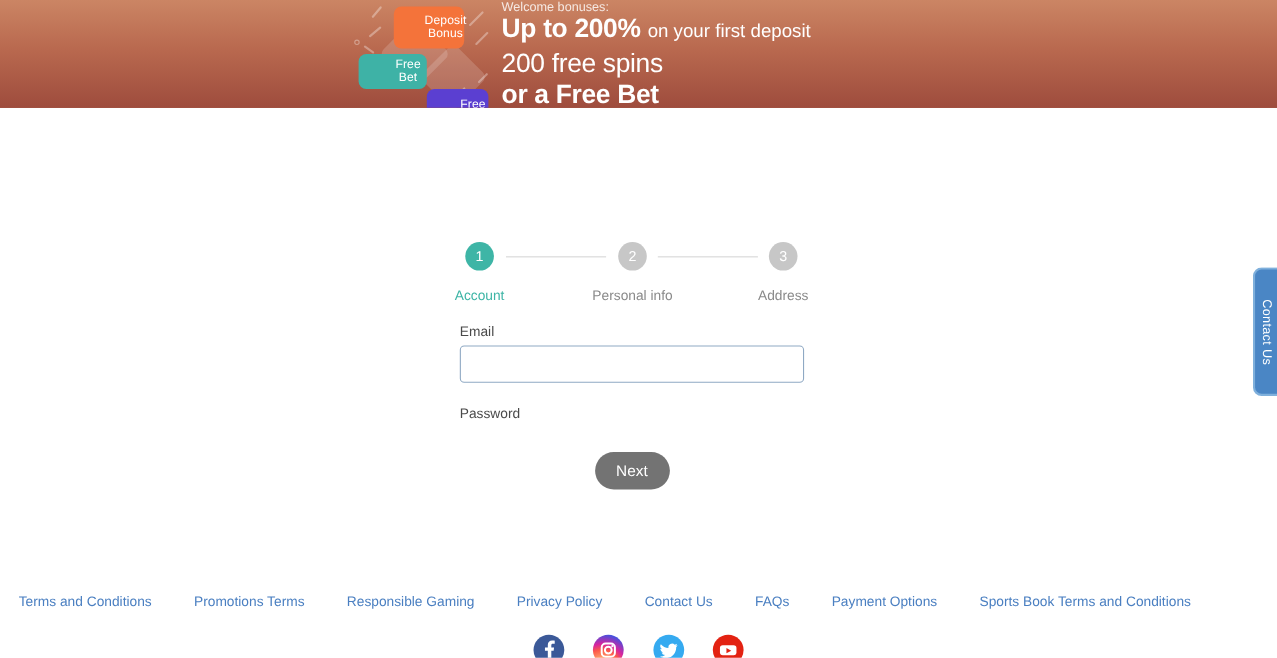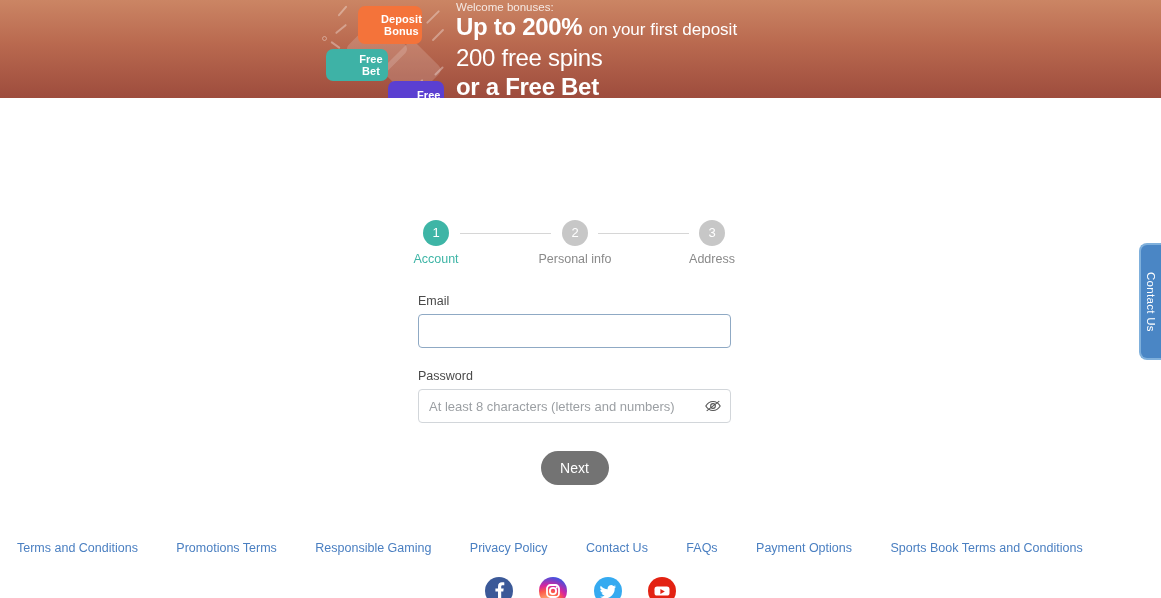--- a/index.html
+++ b/index.html
@@ -29,24 +29,24 @@
   
   .spark { position:absolute; background: rgba(255,255,255,0.33); border-radius:2px; }
   .diamond {
     position:absolute; background: rgba(255,255,255,0.16);
     transform: rotate(45deg); border-radius: 6px;
   }
   .badge {
     position: absolute;
     border-radius: 7px;
     color: #fff;
-    font-weight: bold;
+    font-weight: normal;
     text-align: center;
     line-height: 1.12;
-    display: flex; align-items: center; justify-content: flex-end;
+    display: flex; align-items: center; justify-content: flex-start;
     letter-spacing: .1px;
     padding-left: 28px;
   }
   .badge-deposit { left: 42px; top: 6px; width: 64px; height: 38px; background:#f4733a; font-size: 11px; }
   .badge-freebet { left: 10px; top: 49px; width: 62px; height: 32px; background:#3eb2a6; font-size: 11px; }
   .badge-freespins { left: 72px; top: 40px; width: 56px; height: 40px; background:#5b3fd1; font-size: 11px; margin-top: 41px; }
 
   .welcome-label {
     position:absolute; left: 140px; top: 1px;
     font-size: 11.5px; color: rgba(255,255,255,0.82);
@@ -62,21 +62,21 @@
   .main { position: relative; width: 1161px; }
   .stepper { position: absolute; left: 0; top: 122px; width: 1161px; height: 48px; }
   .step { position: absolute; width: 90px; text-align: center; }
   .step-circle {
     width: 26px; height: 26px; border-radius: 50%;
     color:#fff; font-size: 13px; line-height: 26px; text-align:center;
     margin: 0 auto; font-family: "Liberation Sans", sans-serif;
   }
   .step-circle.active { background:#3eb5a6; }
   .step-circle.inactive { background:#c7c7c7; }
-  .step-label { margin-top: 6px; font-size: 12.5px; color:#8a8a8a; }
+  .step-label { margin-top: 16px; font-size: 12.5px; color:#8a8a8a; }
   .step-label.active { color:#3eb5a6; }
   .step-line { position:absolute; height:1px; background:#d6d6d6; top: 13px; }
 
   
   .form { position:absolute; left: 418px; top: 196px; width: 313px; }
   .field-label { font-size: 12.5px; color:#4a4a4a; margin-bottom: 6px; }
   .input-wrap { position: relative; }
   .text-input {
     width: 313px; height: 34px; border-radius: 4px;
     border: 1px solid #8fa9c4; background: #fff;
@@ -199,30 +199,20 @@
     <div class="form">
 
       <div class="field-label">Email</div>
       <div class="input-wrap">
         <input class="text-input" type="text" value="" placeholder="" style="">
       </div>
 
       <div class="gap"></div>
 
       <div class="field-label">Password</div>
-      <div class="input-wrap">
-        <input class="text-input plain" type="text" value="" placeholder="At least 8 characters (letters and numbers)" style="">
-        <button class="eye-btn" aria-label="toggle password">
-          <svg width="18" height="16" viewBox="0 0 20 16">
-            <path d="M10 3 C5 3 2 8 2 8 C2 8 5 13 10 13 C15 13 18 8 18 8 C18 8 15 3 10 3 Z" fill="none" stroke="#555" stroke-width="1.2"></path>
-            <circle cx="10" cy="8" r="2.6" fill="none" stroke="#555" stroke-width="1.2"></circle>
-            <line x1="3" y1="13.5" x2="17" y2="2.5" stroke="#555" stroke-width="1.2"></line>
-          </svg>
-        </button>
-      </div>
 
       <div class="next-wrap">
         <button class="next-btn">Next</button>
       </div>
     </div>
 
     <div class="footer-links">
       <a href="#">Terms and Conditions</a>
       <a href="#">Promotions Terms</a>
       <a href="#">Responsible Gaming</a>

